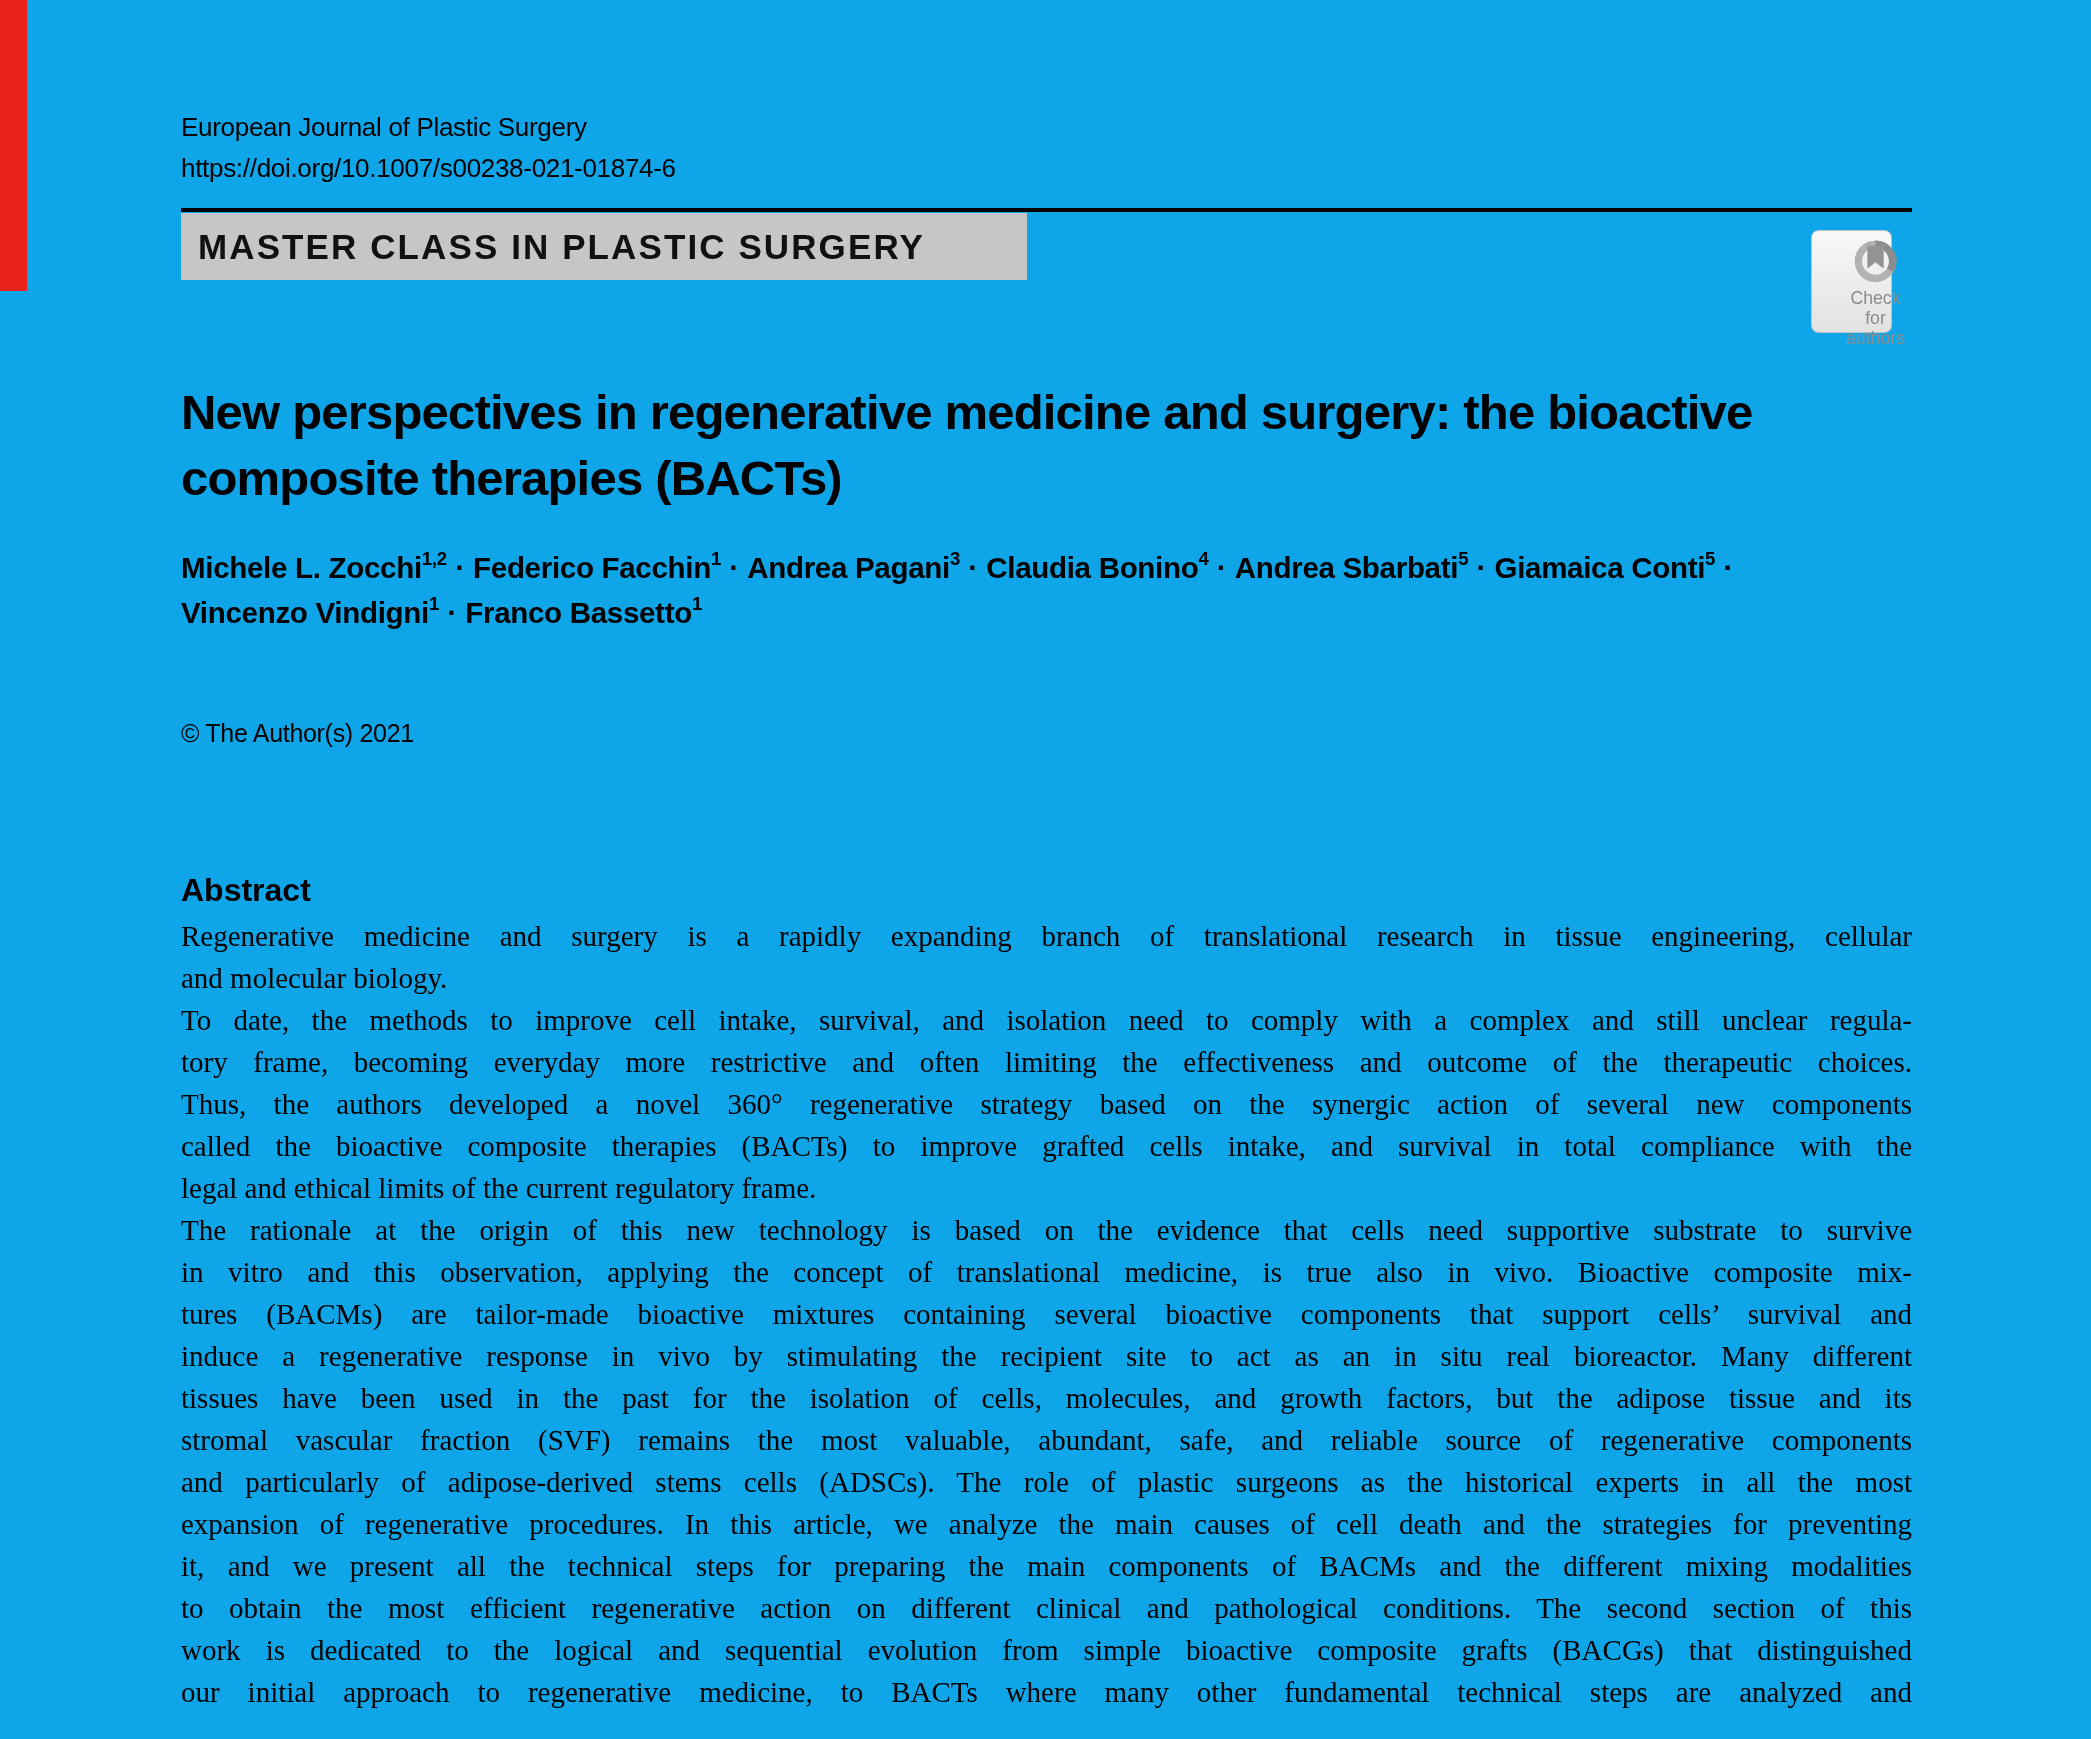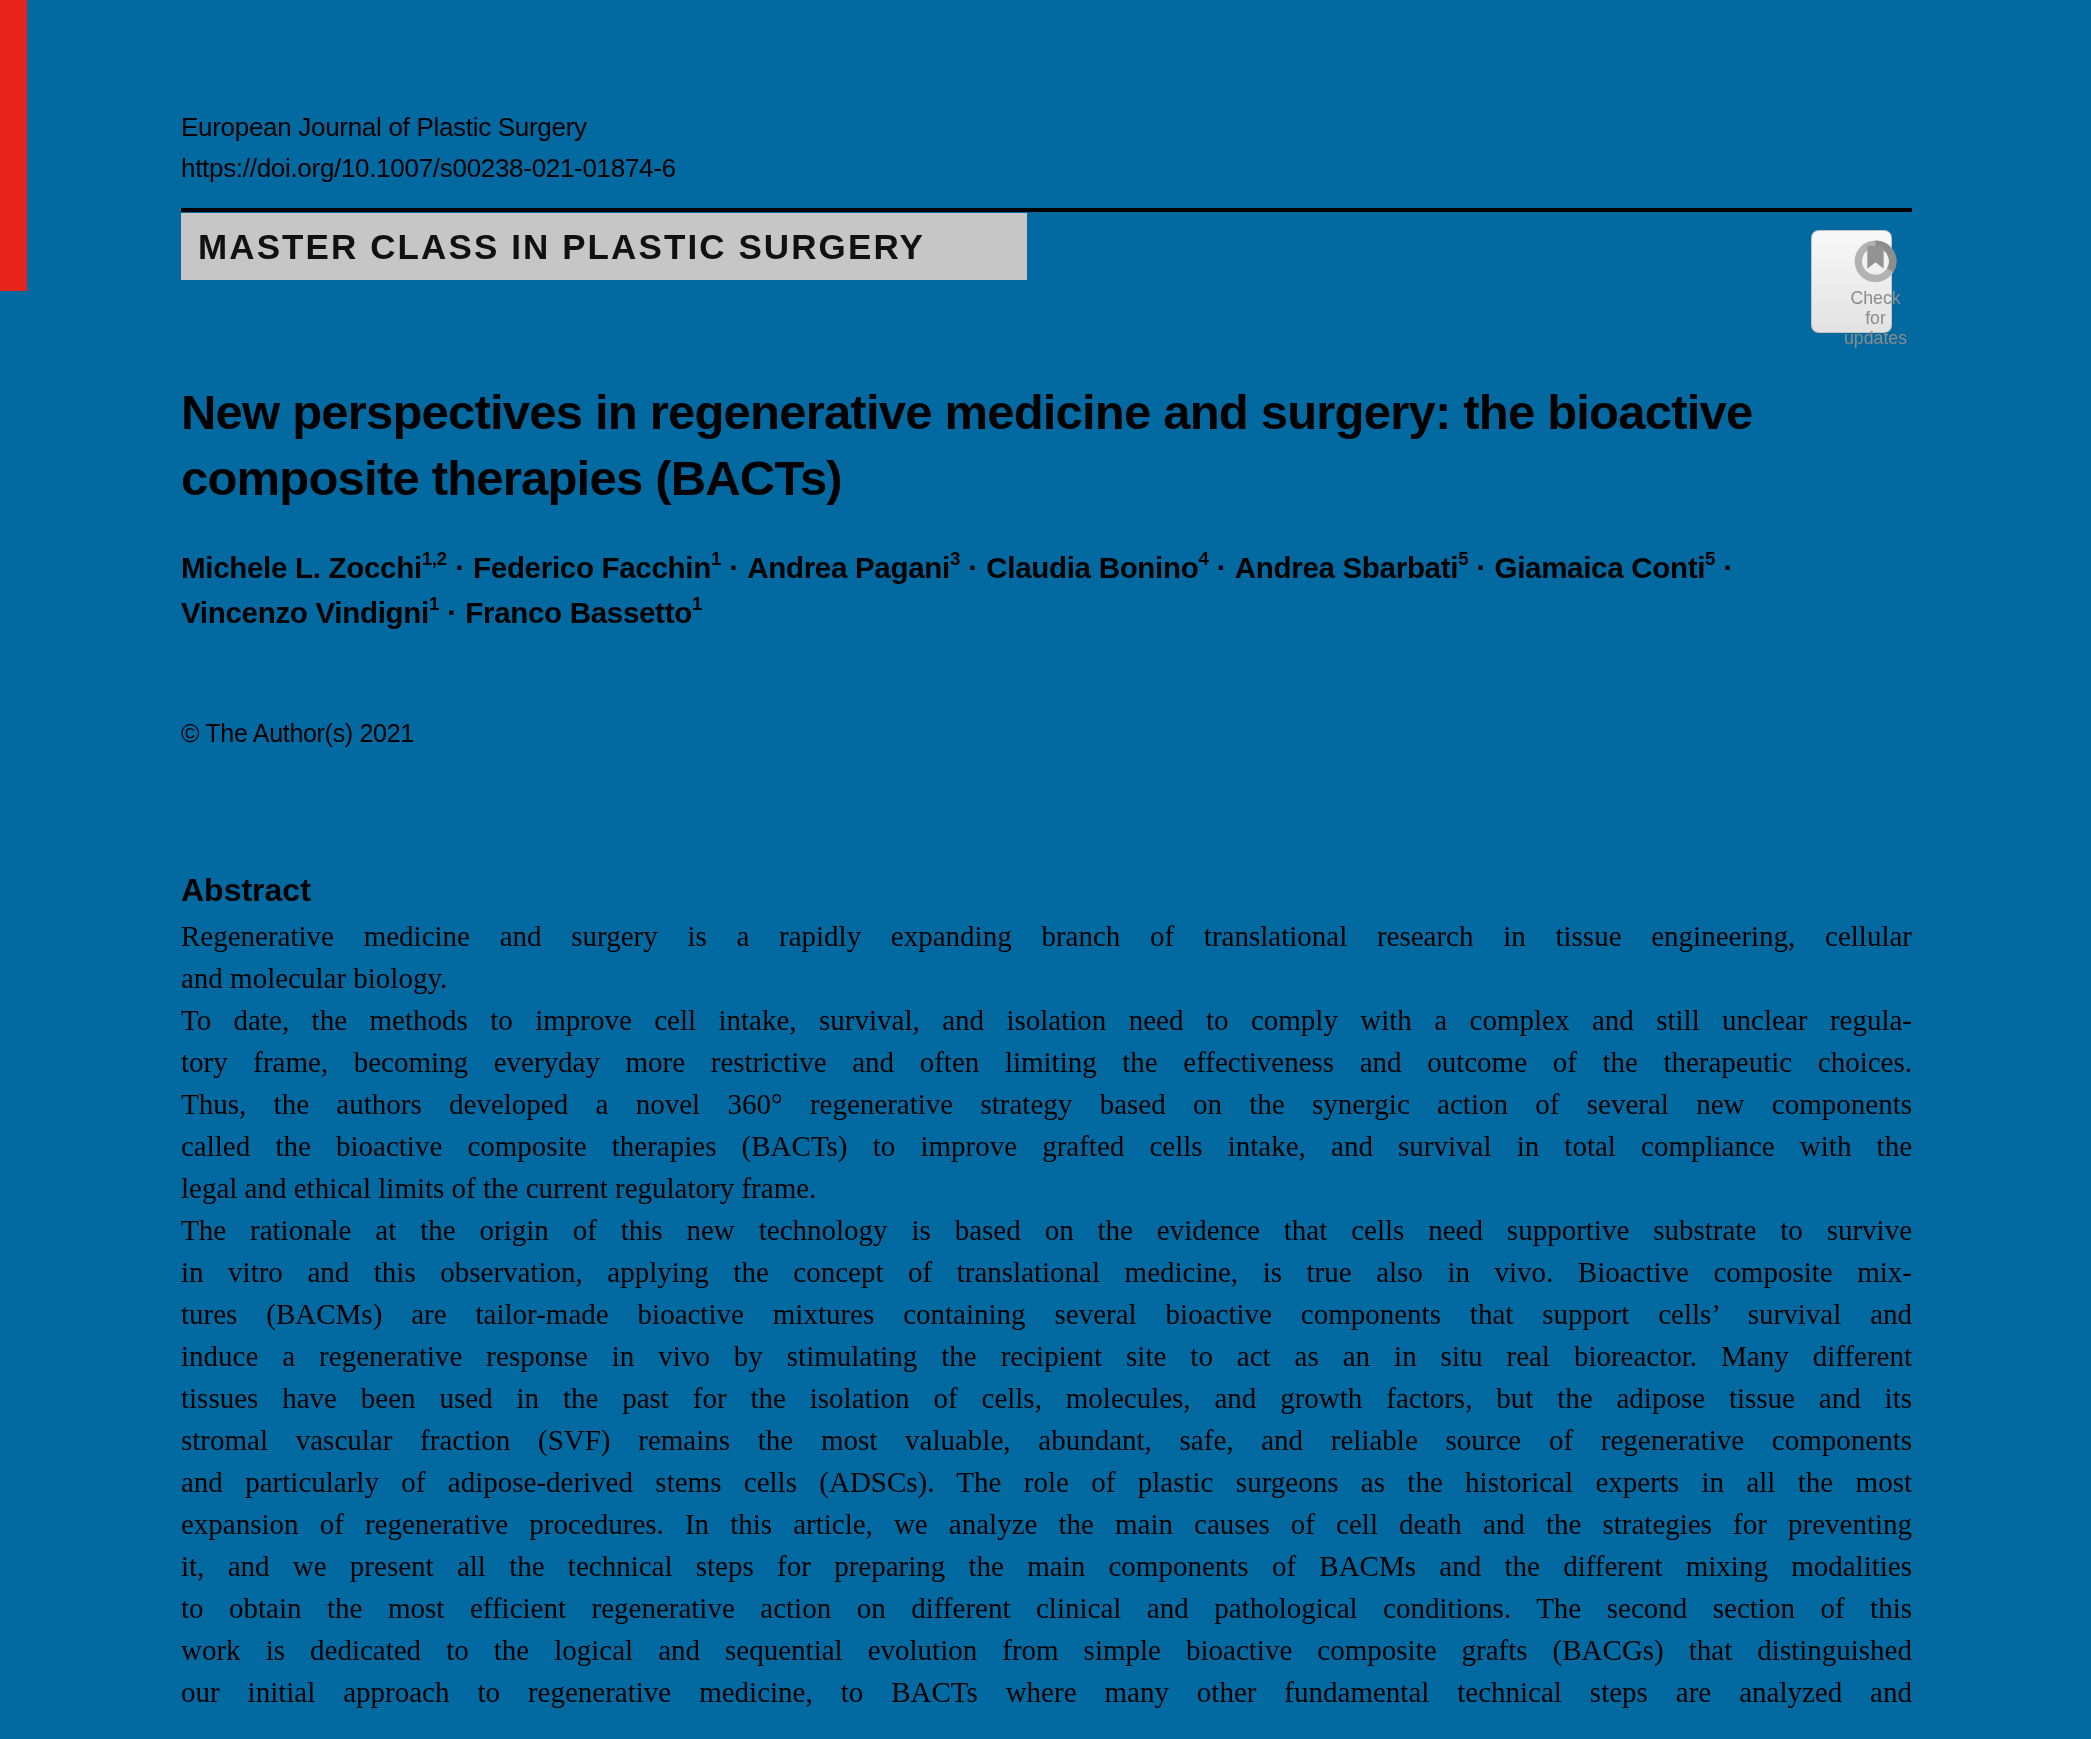--- a/index.html
+++ b/index.html
@@ -1,20 +1,20 @@
 <!DOCTYPE html>
 <html style="font-size:13.5px"><head>
 <meta charset="utf-8">
 <style>
   html, body { margin: 0; padding: 0; background: #888; }
   .page {
     position: relative;
     width: 2091px;
     height: 1740px;
-    background: #0369a1;
+    background: #0ea5e9;
     overflow: hidden;
     font-family: "Liberation Sans", sans-serif;
     color: #000;
   }
   .red-bar {
     position: absolute;
     left: 0; top: 0;
     width: 27px; height: 291px;
     background: #e8231a;
   }
@@ -135,21 +135,21 @@
   <div class="badge">
     <span>
       <svg width="49" height="49" viewBox="0 0 60 60">
         <circle cx="30" cy="31" r="21" fill="none" stroke="#b2b2b2" stroke-width="9"></circle>
         <path d="M30 10 a21 21 0 0 1 18 32" fill="none" stroke="#8d8d8d" stroke-width="9"></path>
         <path d="M20 12 h20 v28 l-10 -8 -10 8 z" fill="#939393"></path>
       </svg>
     </span>
     <div class="badge-text">
       <div>Check for</div>
-      <div>updates</div>
+      <div>authors</div>
     </div>
   </div>
 
   <div class="title">
     <div>New perspectives in regenerative medicine and surgery: the bioactive</div>
     <div>composite therapies (BACTs)</div>
   </div>
 
   <div class="authors">
     <div>

